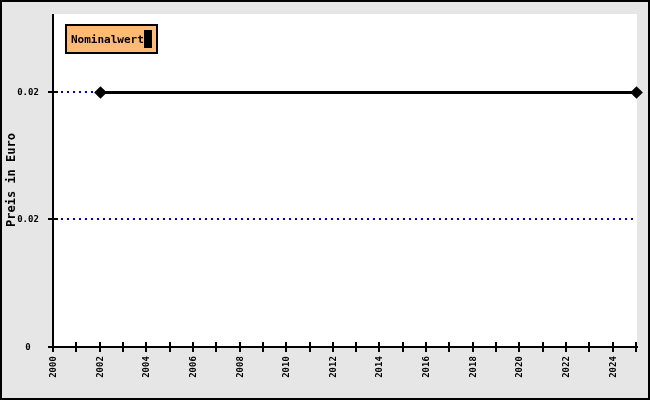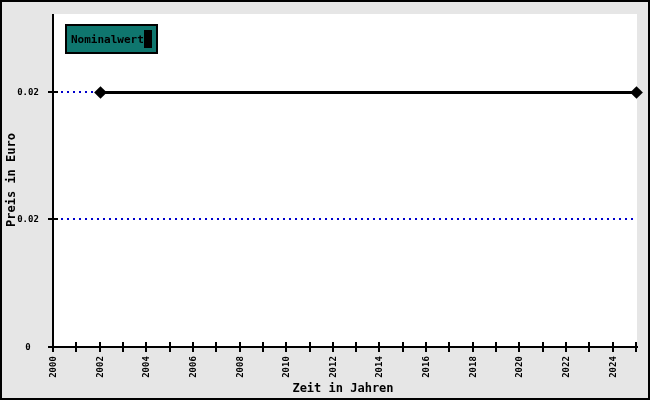--- a/index.html
+++ b/index.html
@@ -32,21 +32,21 @@
     position:absolute;left:243px;top:381px;width:200px;height:14px;line-height:14px;
     font-size:12px;font-weight:bold;color:#000;text-align:center;white-space:nowrap;
   }
   .ytitle{
     position:absolute;left:-69px;top:173px;width:160px;height:14px;line-height:14px;
     font-size:12px;font-weight:bold;color:#000;text-align:center;white-space:nowrap;
     transform:rotate(-90deg);
   }
   .legend{
     position:absolute;left:65px;top:24px;width:93px;height:30px;
-    box-sizing:border-box;border:2px solid #000;background:#0f766e;
+    box-sizing:border-box;border:2px solid #000;background:#fdba74;
     display:flex;align-items:center;padding:0 4px 0 4px;z-index:10;text-align:right;
   }
   .legend-label{font-size:11px;font-weight:bold;color:#000;white-space:nowrap;}
   .legend-swatch{width:10px;height:18px;margin-left:auto;background:#000;}
 </style>
 </head>
 <body>
 
 <div class="chart">
   <div class="plot-bg"></div>
@@ -103,17 +103,16 @@
       <div class="marker" style="left: 632px; top: 88px; background: rgb(0, 0, 0);"></div>
     </div>
   <div class="y-axis-line"></div>
   <div class="x-axis-line"></div>
 
   <div class="legend">
     <span class="legend-label">Nominalwert</span>
     <span class="legend-swatch" id="legend-swatch" style="background: rgb(0, 0, 0);"></span>
   </div>
 
-  <div class="xtitle">Zeit in Jahren</div>
   <div class="ytitle">Preis in Euro</div>
 
   <div class="frame"></div>
 </div>
 
 </body></html>

